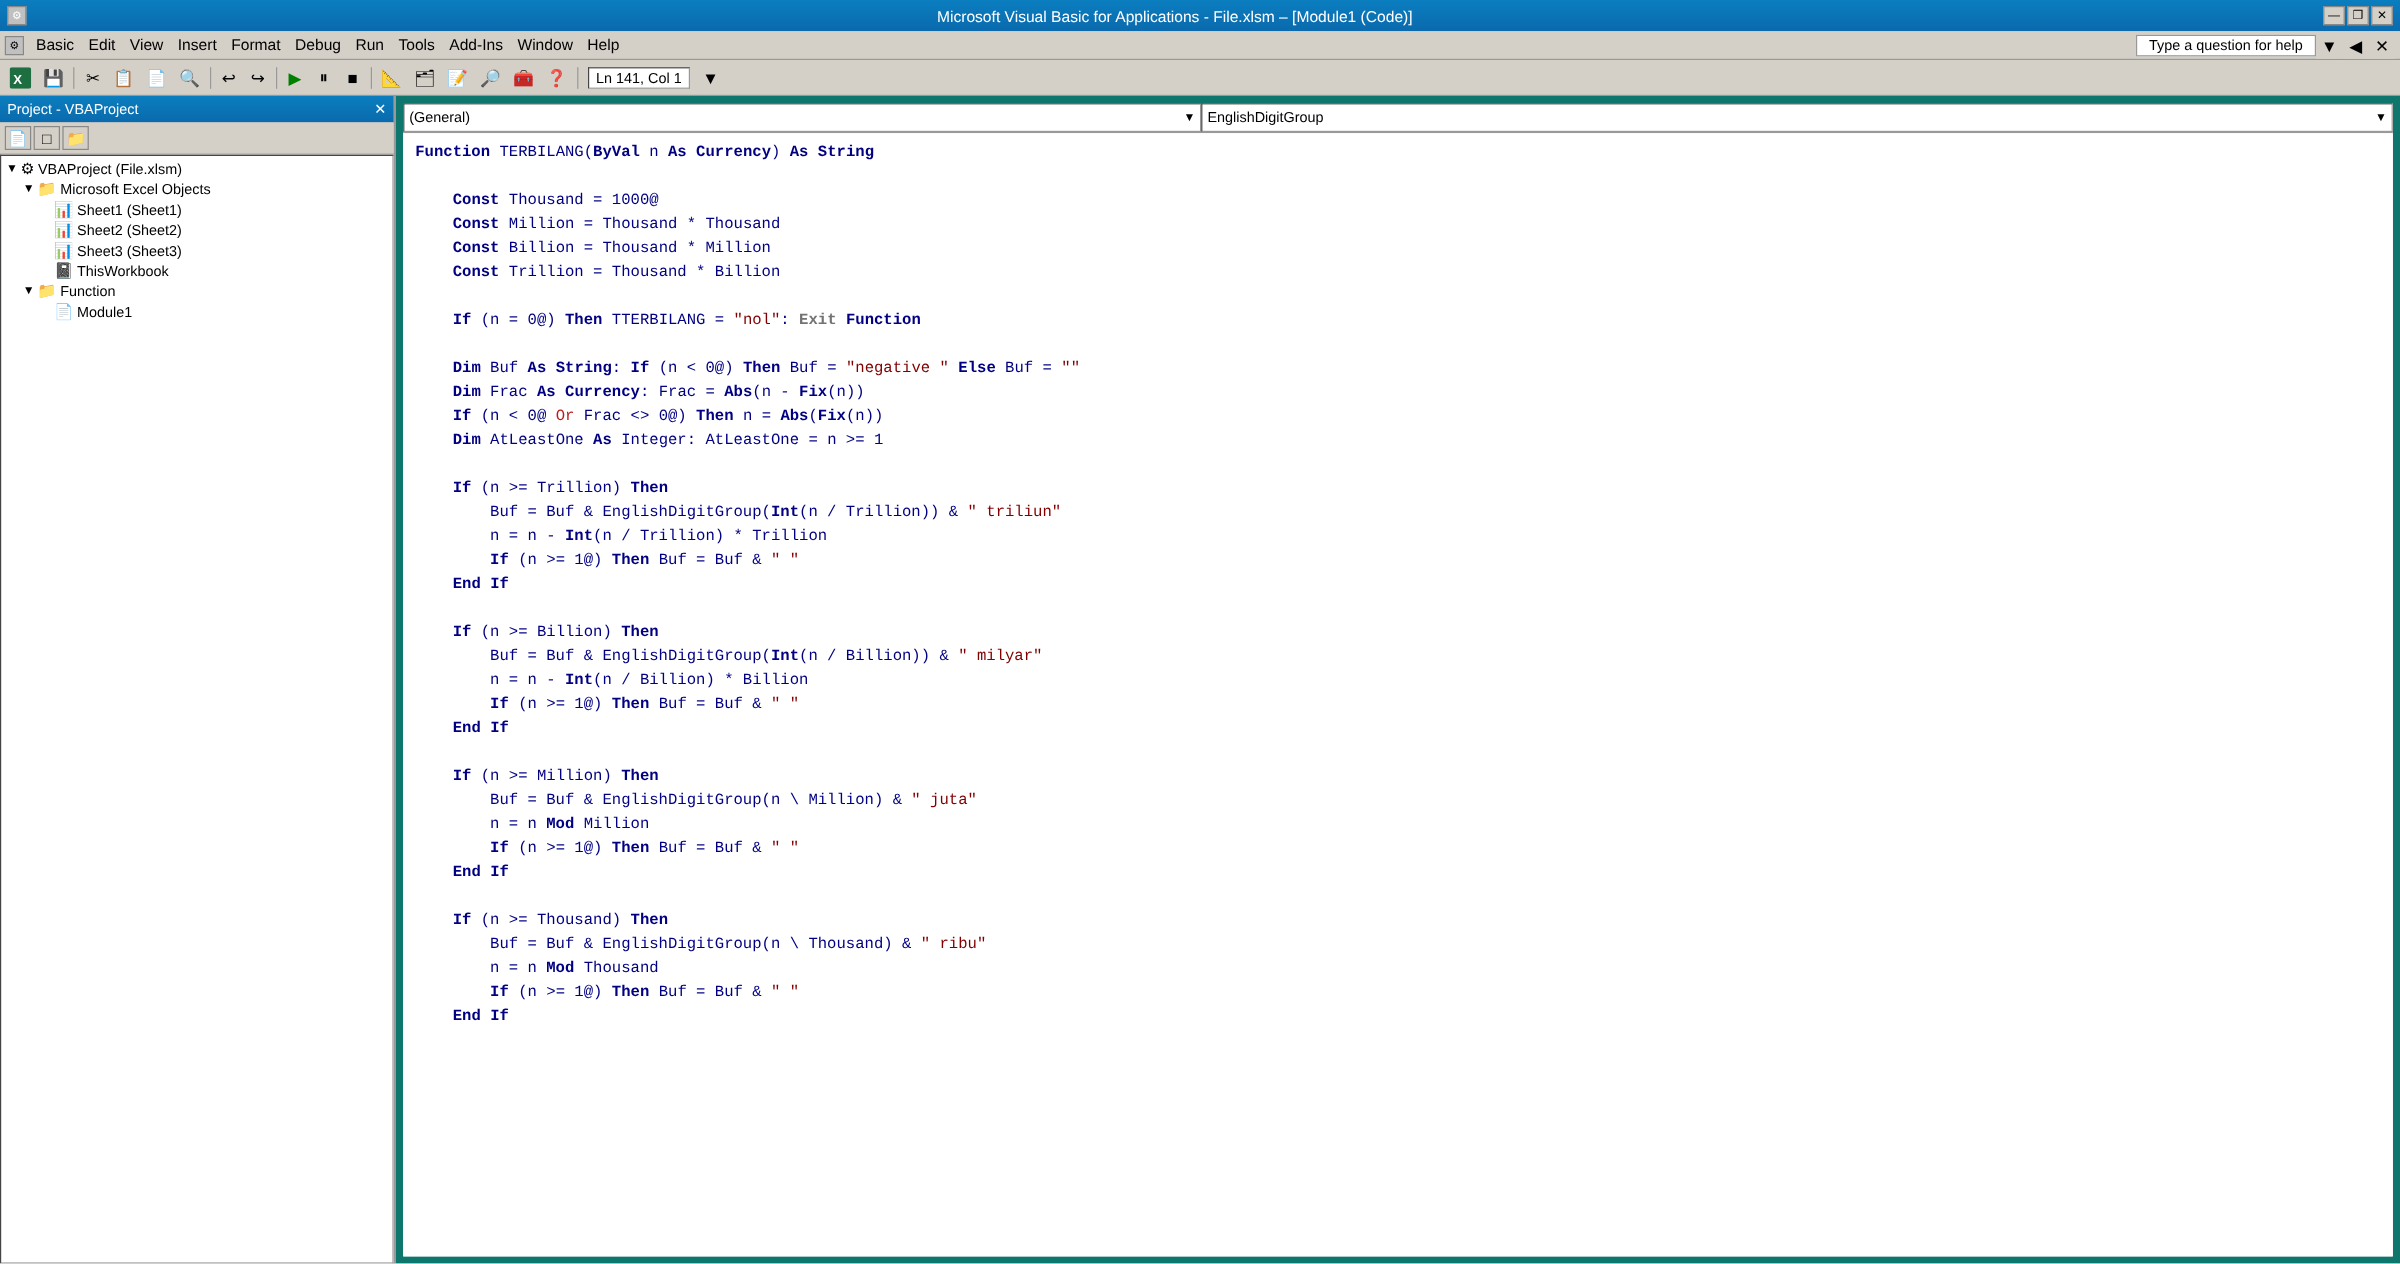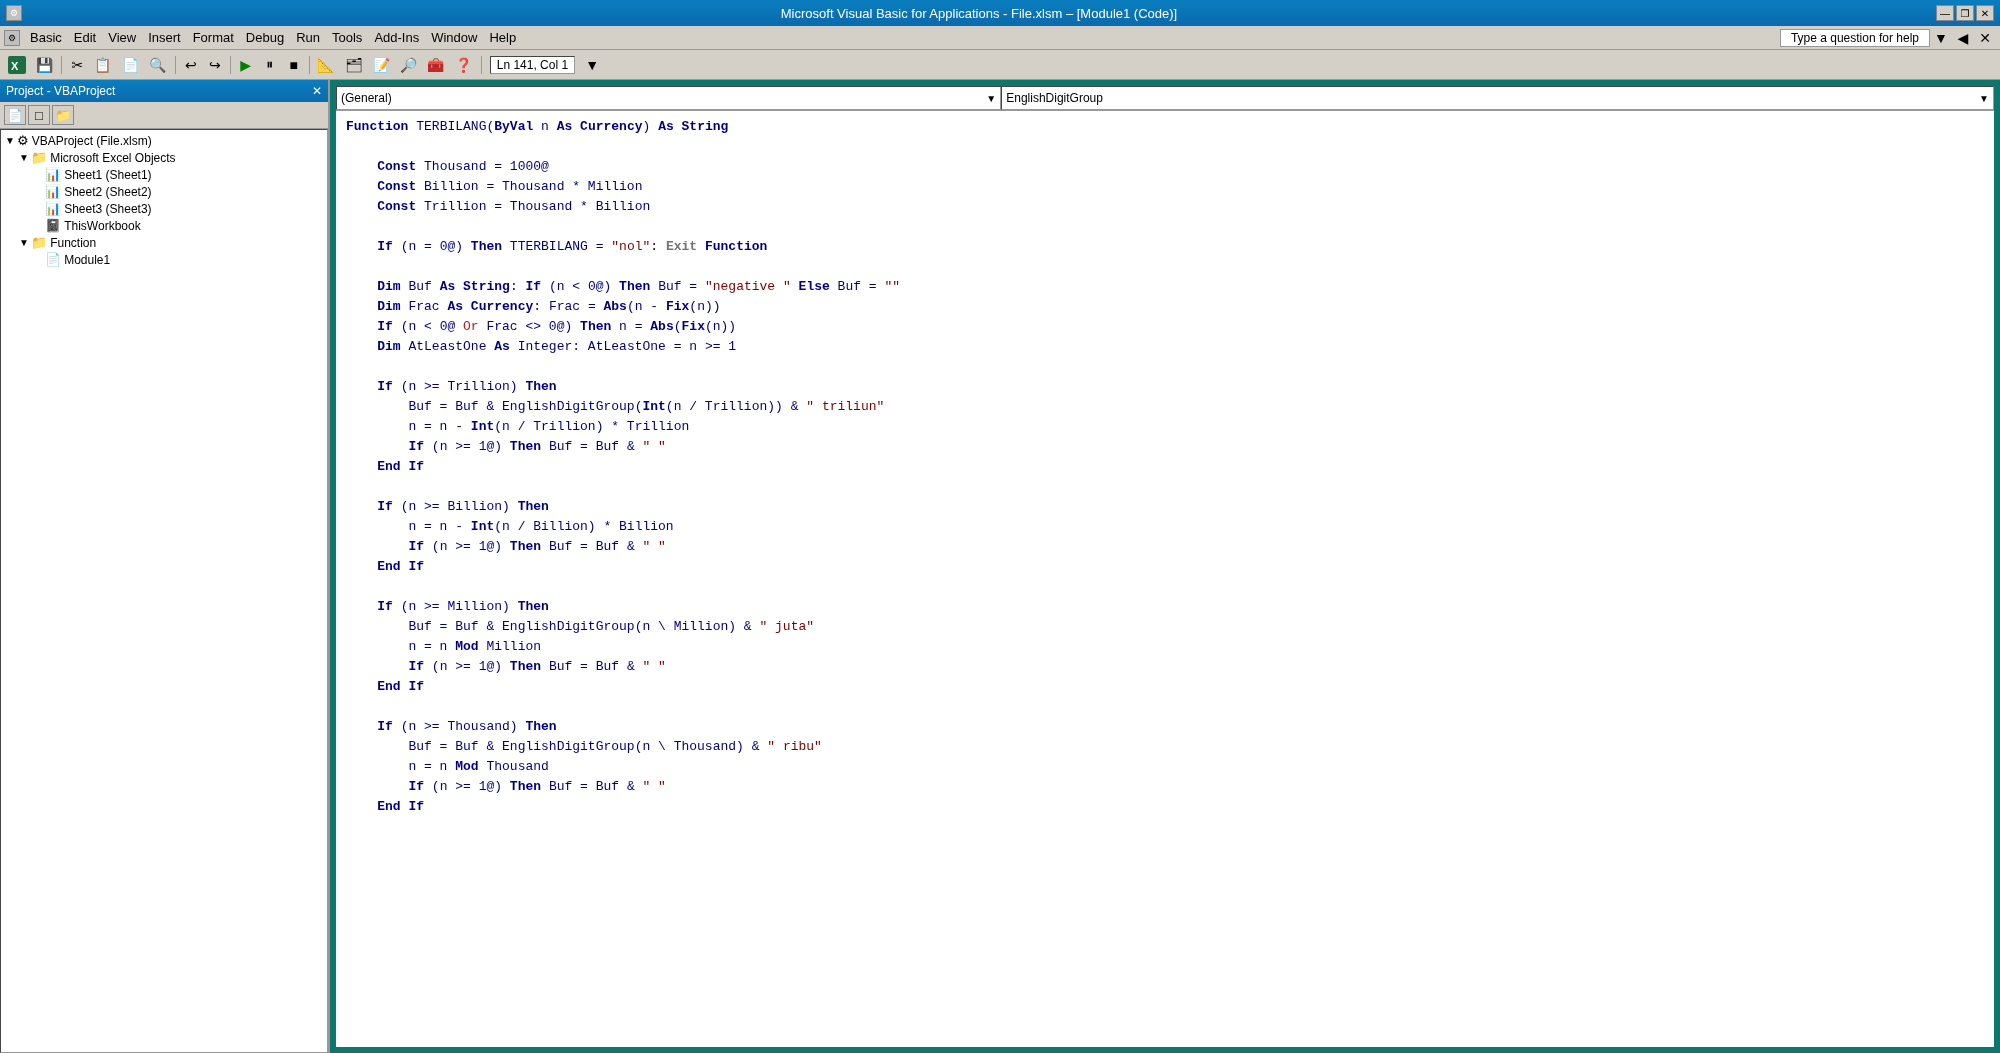--- a/index.html
+++ b/index.html
@@ -330,37 +330,39 @@
       <div class="code-dropdown" style="flex:3;text-align:right;">
         <span>EnglishDigitGroup</span>
         <span class="dropdown-arrow">▼</span>
       </div>
     </div>
 
     <div class="code-content" id="code-content">
     <div class="code-line"><span style="color:#000080;font-weight:bold">Function</span> TERBILANG(<span style="color:#000080;font-weight:bold">ByVal</span> n <span style="color:#000080;font-weight:bold">As</span> <span style="color:#000080;font-weight:bold">Currency</span>) <span style="color:#000080;font-weight:bold">As</span> <span style="color:#000080;font-weight:bold">String</span></div>
         <div class="code-line">&nbsp;</div>
         <div class="code-line">    <span style="color:#000080;font-weight:bold">Const</span> Thousand = 1000@</div>
+        <div class="code-line">    <span style="color:#000080;font-weight:bold">Const</span> Million = Thousand * Thousand</div>
         <div class="code-line">    <span style="color:#000080;font-weight:bold">Const</span> Billion = Thousand * Million</div>
         <div class="code-line">    <span style="color:#000080;font-weight:bold">Const</span> Trillion = Thousand * Billion</div>
         <div class="code-line">&nbsp;</div>
         <div class="code-line">    <span style="color:#000080;font-weight:bold">If</span> (n = 0@) <span style="color:#000080;font-weight:bold">Then</span> TTERBILANG = <span style="color:#800000">"nol"</span>: <span style="color:#737373;font-weight:bold">Exit</span> <span style="color:#000080;font-weight:bold">Function</span></div>
         <div class="code-line">&nbsp;</div>
         <div class="code-line">    <span style="color:#000080;font-weight:bold">Dim</span> Buf <span style="color:#000080;font-weight:bold">As</span> <span style="color:#000080;font-weight:bold">String</span>: <span style="color:#000080;font-weight:bold">If</span> (n &lt; 0@) <span style="color:#000080;font-weight:bold">Then</span> Buf = <span style="color:#800000">"negative "</span> <span style="color:#000080;font-weight:bold">Else</span> Buf = <span style="color:#800000">""</span></div>
         <div class="code-line">    <span style="color:#000080;font-weight:bold">Dim</span> Frac <span style="color:#000080;font-weight:bold">As</span> <span style="color:#000080;font-weight:bold">Currency</span>: Frac = <span style="color:#000080;font-weight:bold">Abs</span>(n - <span style="color:#000080;font-weight:bold">Fix</span>(n))</div>
         <div class="code-line">    <span style="color:#000080;font-weight:bold">If</span> (n &lt; 0@ <span style="color:#b91c1c;font-weight:normal">Or</span> Frac &lt;&gt; 0@) <span style="color:#000080;font-weight:bold">Then</span> n = <span style="color:#000080;font-weight:bold">Abs</span>(<span style="color:#000080;font-weight:bold">Fix</span>(n))</div>
         <div class="code-line">    <span style="color:#000080;font-weight:bold">Dim</span> AtLeastOne <span style="color:#000080;font-weight:bold">As</span> Integer: AtLeastOne = n &gt;= 1</div>
         <div class="code-line">&nbsp;</div>
         <div class="code-line">    <span style="color:#000080;font-weight:bold">If</span> (n &gt;= Trillion) <span style="color:#000080;font-weight:bold">Then</span></div>
         <div class="code-line">        Buf = Buf &amp; EnglishDigitGroup(<span style="color:#000080;font-weight:bold">Int</span>(n / Trillion)) &amp; <span style="color:#800000">" triliun"</span></div>
         <div class="code-line">        n = n - <span style="color:#000080;font-weight:bold">Int</span>(n / Trillion) * Trillion</div>
         <div class="code-line">        <span style="color:#000080;font-weight:bold">If</span> (n &gt;= 1@) <span style="color:#000080;font-weight:bold">Then</span> Buf = Buf &amp; <span style="color:#800000">" "</span></div>
         <div class="code-line">    <span style="color:#000080;font-weight:bold">End</span> <span style="color:#000080;font-weight:bold">If</span></div>
         <div class="code-line">&nbsp;</div>
         <div class="code-line">    <span style="color:#000080;font-weight:bold">If</span> (n &gt;= Billion) <span style="color:#000080;font-weight:bold">Then</span></div>
+        <div class="code-line">        Buf = Buf &amp; EnglishDigitGroup(<span style="color:#000080;font-weight:bold">Int</span>(n / Billion)) &amp; <span style="color:#800000">" milyar"</span></div>
         <div class="code-line">        n = n - <span style="color:#000080;font-weight:bold">Int</span>(n / Billion) * Billion</div>
         <div class="code-line">        <span style="color:#000080;font-weight:bold">If</span> (n &gt;= 1@) <span style="color:#000080;font-weight:bold">Then</span> Buf = Buf &amp; <span style="color:#800000">" "</span></div>
         <div class="code-line">    <span style="color:#000080;font-weight:bold">End</span> <span style="color:#000080;font-weight:bold">If</span></div>
         <div class="code-line">&nbsp;</div>
         <div class="code-line">    <span style="color:#000080;font-weight:bold">If</span> (n &gt;= Million) <span style="color:#000080;font-weight:bold">Then</span></div>
         <div class="code-line">        Buf = Buf &amp; EnglishDigitGroup(n \ Million) &amp; <span style="color:#800000">" juta"</span></div>
         <div class="code-line">        n = n <span style="color:#000080;font-weight:bold">Mod</span> Million</div>
         <div class="code-line">        <span style="color:#000080;font-weight:bold">If</span> (n &gt;= 1@) <span style="color:#000080;font-weight:bold">Then</span> Buf = Buf &amp; <span style="color:#800000">" "</span></div>
         <div class="code-line">    <span style="color:#000080;font-weight:bold">End</span> <span style="color:#000080;font-weight:bold">If</span></div>
         <div class="code-line">&nbsp;</div>

